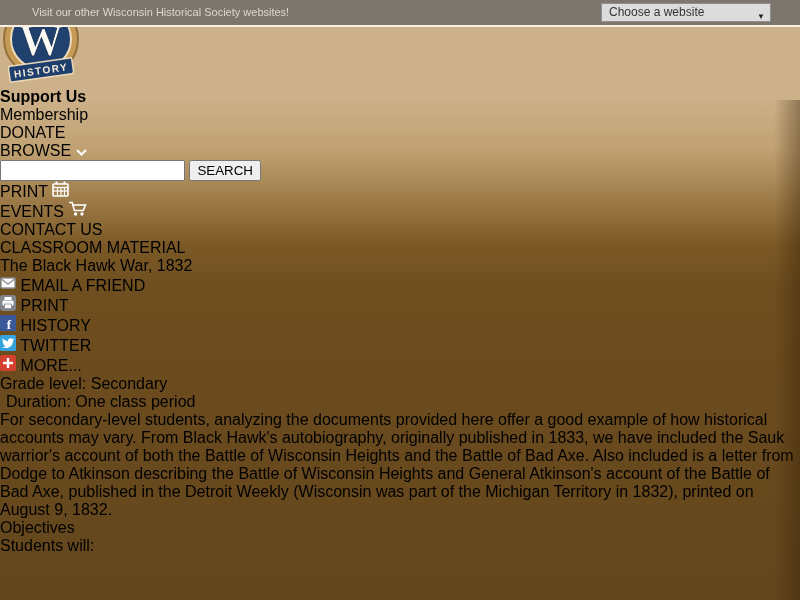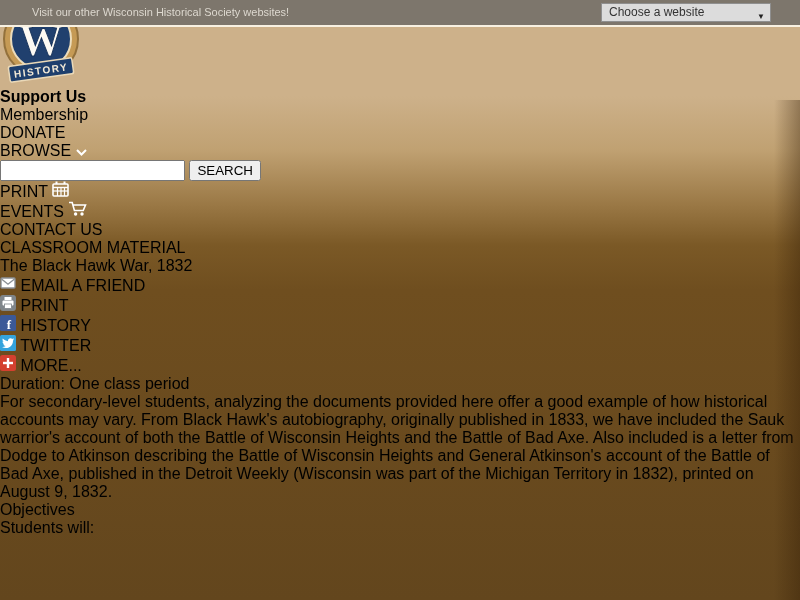--- a/index.html
+++ b/index.html
@@ -189,21 +189,22 @@
         <svg width="16" height="16" viewBox="0 0 16 16">
           <rect x="0" y="0" width="16" height="16" rx="2.5" fill="#d4402f"></rect>
           <rect x="6.8" y="3" width="2.4" height="10" fill="#fff"></rect>
           <rect x="3" y="6.8" width="10" height="2.4" fill="#fff"></rect>
         </svg>
         <span>MORE...</span>
       </div>
     </div>
     <div class="share-divider"></div>
 
-    <div class="meta-line" style="top:171px;">Duration: One class period</div>
+    <div class="meta-line" style="top:141px;">Grade level: Secondary</div>
+    <div class="meta-line" style="top:171px;margin-left:6px;">Duration: One class period</div>
     <div class="body-para">For secondary-level students, analyzing the documents provided here offer a good example of how historical accounts may vary. From Black Hawk's autobiography, originally published in 1833, we have included the Sauk warrior's account of both the Battle of Wisconsin Heights and the Battle of Bad Axe. Also included is a letter from Dodge to Atkinson describing the Battle of Wisconsin Heights and General Atkinson's account of the Battle of Bad Axe, published in the Detroit Weekly (Wisconsin was part of the Michigan Territory in 1832), printed on August 9, 1832.</div>
 
     <div class="objectives-h">Objectives</div>
     <div class="students">Students will:</div>
 
     <div class="fig-border"></div>
 
     <div class="side-border"></div>
 
   </div>

